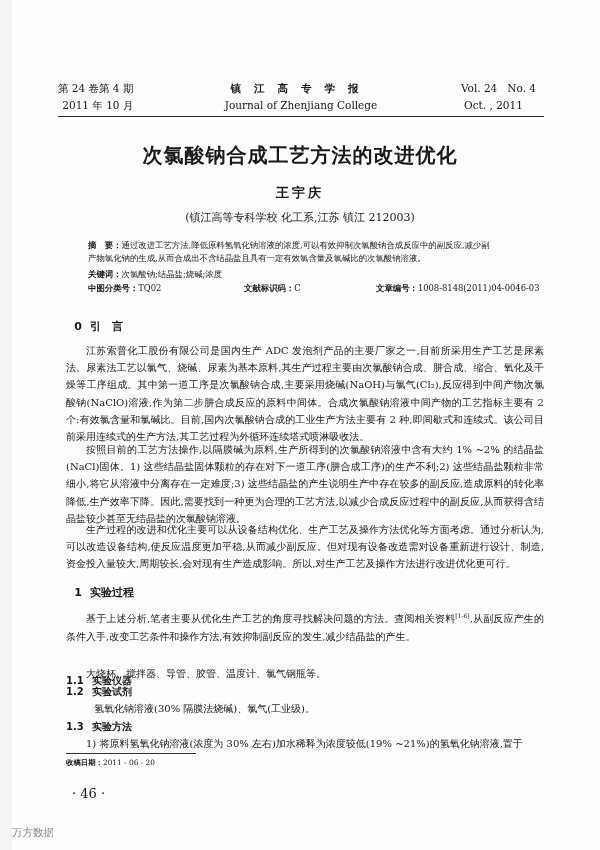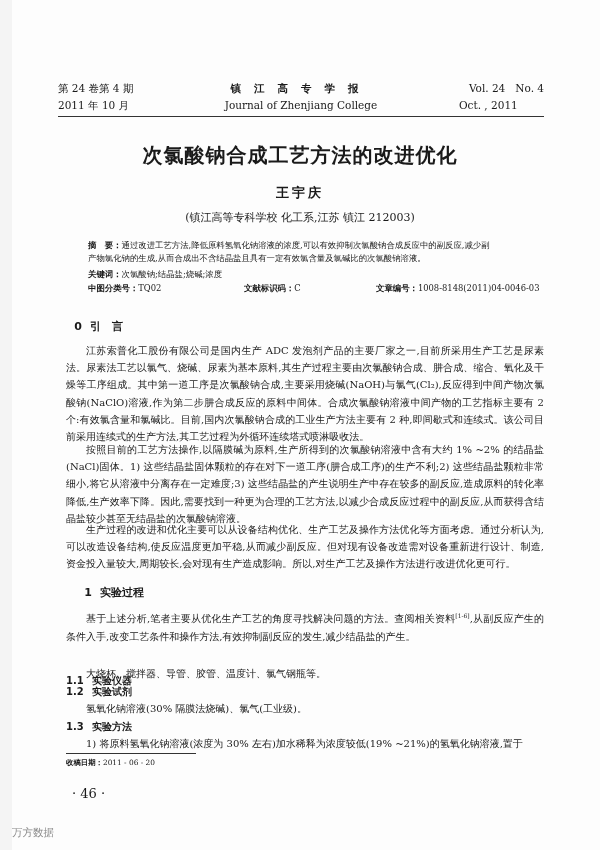--- a/index.html
+++ b/index.html
@@ -9,23 +9,23 @@
     font-family: "DejaVu Serif", "Liberation Serif", serif;
     color: #1a1a1a;
     position: relative;
   }
   .page { position: absolute; left: 0; top: 0; width: 600px; height: 850px; }
   .left-shadow { position: absolute; left: 0; top: 0; width: 12px; height: 850px; background: #f4f4f4; }
 
   
   .hdr { position: absolute; left: 58px; top: 80px; width: 486px; height: 36px; border-bottom: 1px solid #333; }
   .hdr-col { position: absolute; top: 0; font-size: 10.5px; line-height: 17px; }
-  .hdr-left { left: 0; }
+  .hdr-left { left: 0; text-align: right; }
   .hdr-center { left: 0; width: 486px; text-align: center; }
-  .hdr-right { right: 0; text-align: left; }
+  .hdr-right { right: 8px; text-align: center; }
   .hdr-cn { letter-spacing: 13px; font-weight: bold; font-size: 10.5px; }
   .hdr-vol span { margin-left: 10px; }
 
   .title { position: absolute; top: 142px; left: 0; width: 600px; text-align: center; font-family: "DejaVu Sans", "Liberation Sans", sans-serif; font-weight: bold; font-size: 20px; letter-spacing: 1px; }
   .author { position: absolute; top: 184px; left: 0; width: 600px; text-align: center; font-size: 13px; font-weight: bold; letter-spacing: 3px; }
   .affil { position: absolute; top: 210px; left: 0; width: 600px; text-align: center; font-size: 11px; }
   .abs-line { position: absolute; left: 88px; width: 460px; font-size: 8.4px; line-height: 13px; }
   .abs-meta { position: absolute; top: 283px; left: 88px; width: 460px; font-size: 8.4px; }
   .abs-meta > span { position: absolute; top: 0; white-space: nowrap; }
   .abs-meta b { font-family: "DejaVu Sans", "Liberation Sans", sans-serif; }
@@ -85,36 +85,36 @@
     <span style="left:288px;"><b>文章编号：</b><span>1008-8148(2011)04-0046-03</span></span>
   </div>
 
   <div class="sec-h" style="top:319px;">
     <span class="num">0</span><span>引　言</span>
   </div>
   <div class="para" style="top:342px;">江苏索普化工股份有限公司是国内生产 ADC 发泡剂产品的主要厂家之一,目前所采用生产工艺是尿素法。尿素法工艺以氯气、烧碱、尿素为基本原料,其生产过程主要由次氯酸钠合成、肼合成、缩合、氧化及干燥等工序组成。其中第一道工序是次氯酸钠合成,主要采用烧碱(NaOH)与氯气(Cl₂),反应得到中间产物次氯酸钠(NaClO)溶液,作为第二步肼合成反应的原料中间体。合成次氯酸钠溶液中间产物的工艺指标主要有 2 个:有效氯含量和氯碱比。目前,国内次氯酸钠合成的工业生产方法主要有 2 种,即间歇式和连续式。该公司目前采用连续式的生产方法,其工艺过程为外循环连续塔式喷淋吸收法。</div>
   <div class="para" style="top:441px;">按照目前的工艺方法操作,以隔膜碱为原料,生产所得到的次氯酸钠溶液中含有大约 1% ~2% 的结晶盐(NaCl)固体。1) 这些结晶盐固体颗粒的存在对下一道工序(肼合成工序)的生产不利;2) 这些结晶盐颗粒非常细小,将它从溶液中分离存在一定难度;3) 这些结晶盐的产生说明生产中存在较多的副反应,造成原料的转化率降低,生产效率下降。因此,需要找到一种更为合理的工艺方法,以减少合成反应过程中的副反应,从而获得含结晶盐较少甚至无结晶盐的次氯酸钠溶液。</div>
   <div class="para" style="top:521px;">生产过程的改进和优化主要可以从设备结构优化、生产工艺及操作方法优化等方面考虑。通过分析认为,可以改造设备结构,使反应温度更加平稳,从而减少副反应。但对现有设备改造需对设备重新进行设计、制造,资金投入量较大,周期较长,会对现有生产造成影响。所以,对生产工艺及操作方法进行改进优化更可行。</div>
 
-  <div class="sec-h" style="top:585px;margin-left:10px;">
+  <div class="sec-h" style="top:585px;">
     <span class="num">1</span><span>实验过程</span>
   </div>
   <div class="para" style="top:607px;">
     <span>基于上述分析,笔者主要从优化生产工艺的角度寻找解决问题的方法。查阅相关资料</span><sup>[1-6]</sup><span>,从副反应产生的条件入手,改变工艺条件和操作方法,有效抑制副反应的发生,减少结晶盐的产生。</span>
   </div>
 
   <div class="sub-h" style="top:650px;margin-top:24px;">
     <span class="num">1.1</span><span>实验仪器</span>
   </div>
   <div class="para ind" style="top:665px;">大烧杯、搅拌器、导管、胶管、温度计、氯气钢瓶等。</div>
 
   <div class="sub-h" style="top:685px;">
     <span class="num">1.2</span><span>实验试剂</span>
   </div>
-  <div class="para ind" style="top:700px;">氢氧化钠溶液(30% 隔膜法烧碱)、氯气(工业级)。</div>
+  <div class="para ind" style="top:700px;margin-left:8px;">氢氧化钠溶液(30% 隔膜法烧碱)、氯气(工业级)。</div>
 
   <div class="sub-h" style="top:720px;">
     <span class="num">1.3</span><span>实验方法</span>
   </div>
   <div class="para ind" style="top:735px;">1) 将原料氢氧化钠溶液(浓度为 30% 左右)加水稀释为浓度较低(19% ~21%)的氢氧化钠溶液,置于</div>
 
   <div class="fn-rule"></div>
   <div class="fn" style="top:757px;">
     <b>收稿日期：</b><span>2011 - 06 - 20</span>
   </div>

